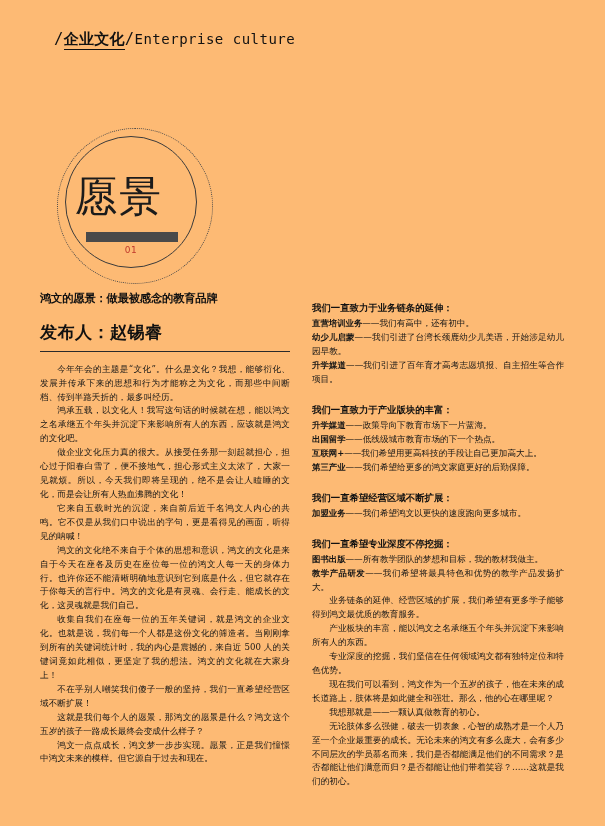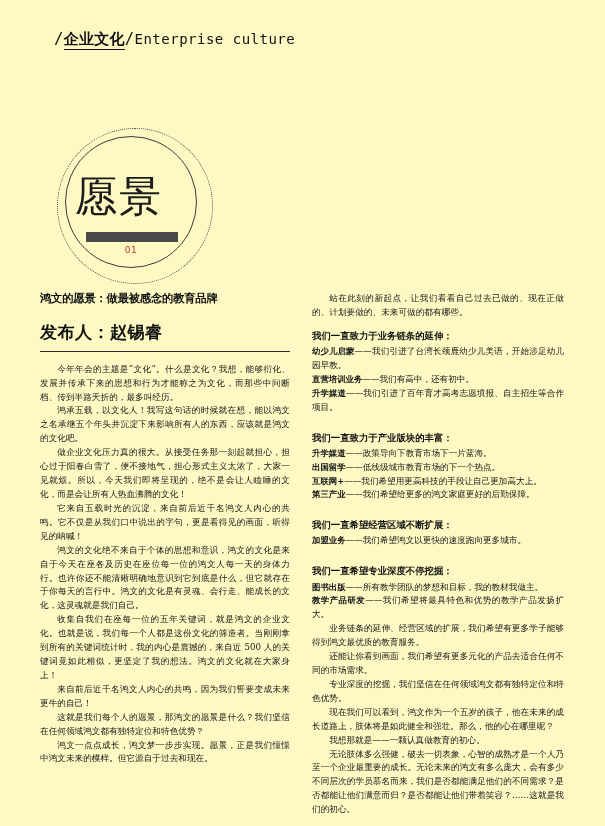--- a/index.html
+++ b/index.html
@@ -13,21 +13,21 @@
     position: relative;
     font-family: "Liberation Serif", "DejaVu Serif", serif;
     color: #1a1a1a;
     overflow: hidden;
   }
 
   
   #page {
     position: absolute;
     inset: 0;
-    background: #fef9c3;
+    background: #fdba74;
   }
 
   
   #header {
     position: absolute;
     left: 54px;
     top: 30px;
     width: 500px;
     height: 30px;
   }
@@ -215,50 +215,49 @@
     <div class="article-title">鸿文的愿景：做最被感念的教育品牌</div>
     <div class="byline">发布人：赵锡睿</div>
     <div class="rule"></div>
     <div id="left-body">
         <div class="body-p">今年年会的主题是“文化”。什么是文化？我想，能够衍化、发展并传承下来的思想和行为才能称之为文化，而那些中间断档、传到半路夭折的，最多叫经历。</div>
         <div class="body-p">鸿承五载，以文化人！我写这句话的时候就在想，能以鸿文之名承继五个年头并沉淀下来影响所有人的东西，应该就是鸿文的文化吧。</div>
         <div class="body-p">做企业文化压力真的很大。从接受任务那一刻起就担心，担心过于阳春白雪了，便不接地气，担心形式主义太浓了，大家一见就烦。所以，今天我们即将呈现的，绝不是会让人瞌睡的文化，而是会让所有人热血沸腾的文化！</div>
         <div class="body-p">它来自五载时光的沉淀，来自前后近千名鸿文人内心的共鸣。它不仅是从我们口中说出的字句，更是看得见的画面，听得见的呐喊！</div>
         <div class="body-p">鸿文的文化绝不来自于个体的思想和意识，鸿文的文化是来自于今天在座各及历史在座位每一位的鸿文人每一天的身体力行。也许你还不能清晰明确地意识到它到底是什么，但它就存在于你每天的言行中。鸿文的文化是有灵魂、会行走、能成长的文化，这灵魂就是我们自己。</div>
         <div class="body-p">收集自我们在座每一位的五年关键词，就是鸿文的企业文化。也就是说，我们每一个人都是这份文化的筛造者。当刚刚拿到所有的关键词统计时，我的内心是震撼的，来自近 500 人的关键词竟如此相似，更坚定了我的想法。鸿文的文化就在大家身上！</div>
-        <div class="body-p">来自前后近千名鸿文人内心的共鸣，因为我们誓要变成未来更牛的自己！</div>
-        <div class="body-p">这就是我们每个人的愿景，那鸿文的愿景是什么？我们坚信在任何领域鸿文都有独特定位和特色优势？</div>
+        <div class="body-p">不在乎别人嘲笑我们傻子一般的坚持，我们一直希望经营区域不断扩展！</div>
+        <div class="body-p">这就是我们每个人的愿景，那鸿文的愿景是什么？鸿文这个五岁的孩子一路成长最终会变成什么样子？</div>
         <div class="body-p">鸿文一点点成长，鸿文梦一步步实现。愿景，正是我们憧憬中鸿文未来的模样。但它源自于过去和现在。</div>
       </div>
   </div>
 
   <div id="col-right">
-    <div class="body-p">站在此刻的新起点，让我们看看自己过去已做的、现在正做的、计划要做的、未来可做的都有哪些。</div>
     <div id="right-sections">
         <div class="sec-heading">我们一直致力于业务链条的延伸：</div>
+        <div class="item-line"><span class="term">直营培训业务</span><span>——</span><span>我们有高中，还有初中。</span></div>
         <div class="item-line"><span class="term">幼少儿启蒙</span><span>——</span><span>我们引进了台湾长颈鹿幼少儿美语，开始涉足幼儿园早教。</span></div>
-        <div class="item-line"><span class="term">直营培训业务</span><span>——</span><span>我们有高中，还有初中。</span></div>
         <div class="item-line"><span class="term">升学媒道</span><span>——</span><span>我们引进了百年育才高考志愿填报、自主招生等合作项目。</span></div>
         <div class="spacer-sm"></div>
         <div class="sec-heading">我们一直致力于产业版块的丰富：</div>
         <div class="item-line"><span class="term">升学媒道</span><span>——</span><span>政策导向下教育市场下一片蓝海。</span></div>
         <div class="item-line"><span class="term">出国留学</span><span>——</span><span>低线级城市教育市场的下一个热点。</span></div>
         <div class="item-line"><span class="term">互联网+</span><span>——</span><span>我们希望用更高科技的手段让自己更加高大上。</span></div>
         <div class="item-line"><span class="term">第三产业</span><span>——</span><span>我们希望给更多的鸿文家庭更好的后勤保障。</span></div>
         <div class="spacer-sm"></div>
         <div class="sec-heading">我们一直希望经营区域不断扩展：</div>
         <div class="item-line"><span class="term">加盟业务</span><span>——</span><span>我们希望鸿文以更快的速度跑向更多城市。</span></div>
         <div class="spacer-sm"></div>
         <div class="sec-heading">我们一直希望专业深度不停挖掘：</div>
         <div class="item-line"><span class="term">图书出版</span><span>——</span><span>所有教学团队的梦想和目标，我的教材我做主。</span></div>
         <div class="item-line"><span class="term">教学产品研发</span><span>——</span><span>我们希望将最具特色和优势的教学产品发扬扩大。</span></div>
       </div>
     <div id="right-closing">
         <div class="body-p">业务链条的延伸、经营区域的扩展，我们希望有更多学子能够得到鸿文最优质的教育服务。</div>
-        <div class="body-p">还能让你看到画面，我们希望有更多元化的产品去适合任何不同的市场需求。</div>
+        <div class="body-p">产业板块的丰富，能以鸿文之名承继五个年头并沉淀下来影响所有人的东西。</div>
         <div class="body-p">专业深度的挖掘，我们坚信在任何领域鸿文都有独特定位和特色优势。</div>
         <div class="body-p">现在我们可以看到，鸿文作为一个五岁的孩子，他在未来的成长道路上，肢体将是如此健全和强壮。那么，他的心在哪里呢？</div>
         <div class="body-p">我想那就是——一颗认真做教育的初心。</div>
         <div class="body-p">无论肢体多么强健，破去一切表象，心智的成熟才是一个人乃至一个企业最重要的成长。无论未来的鸿文有多么庞大，会有多少不同层次的学员慕名而来，我们是否都能满足他们的不同需求？是否都能让他们满意而归？是否都能让他们带着笑容？……这就是我们的初心。</div>
       </div>
   </div>
 
   <div id="page-number">- 14 -</div>
 
 </div>

